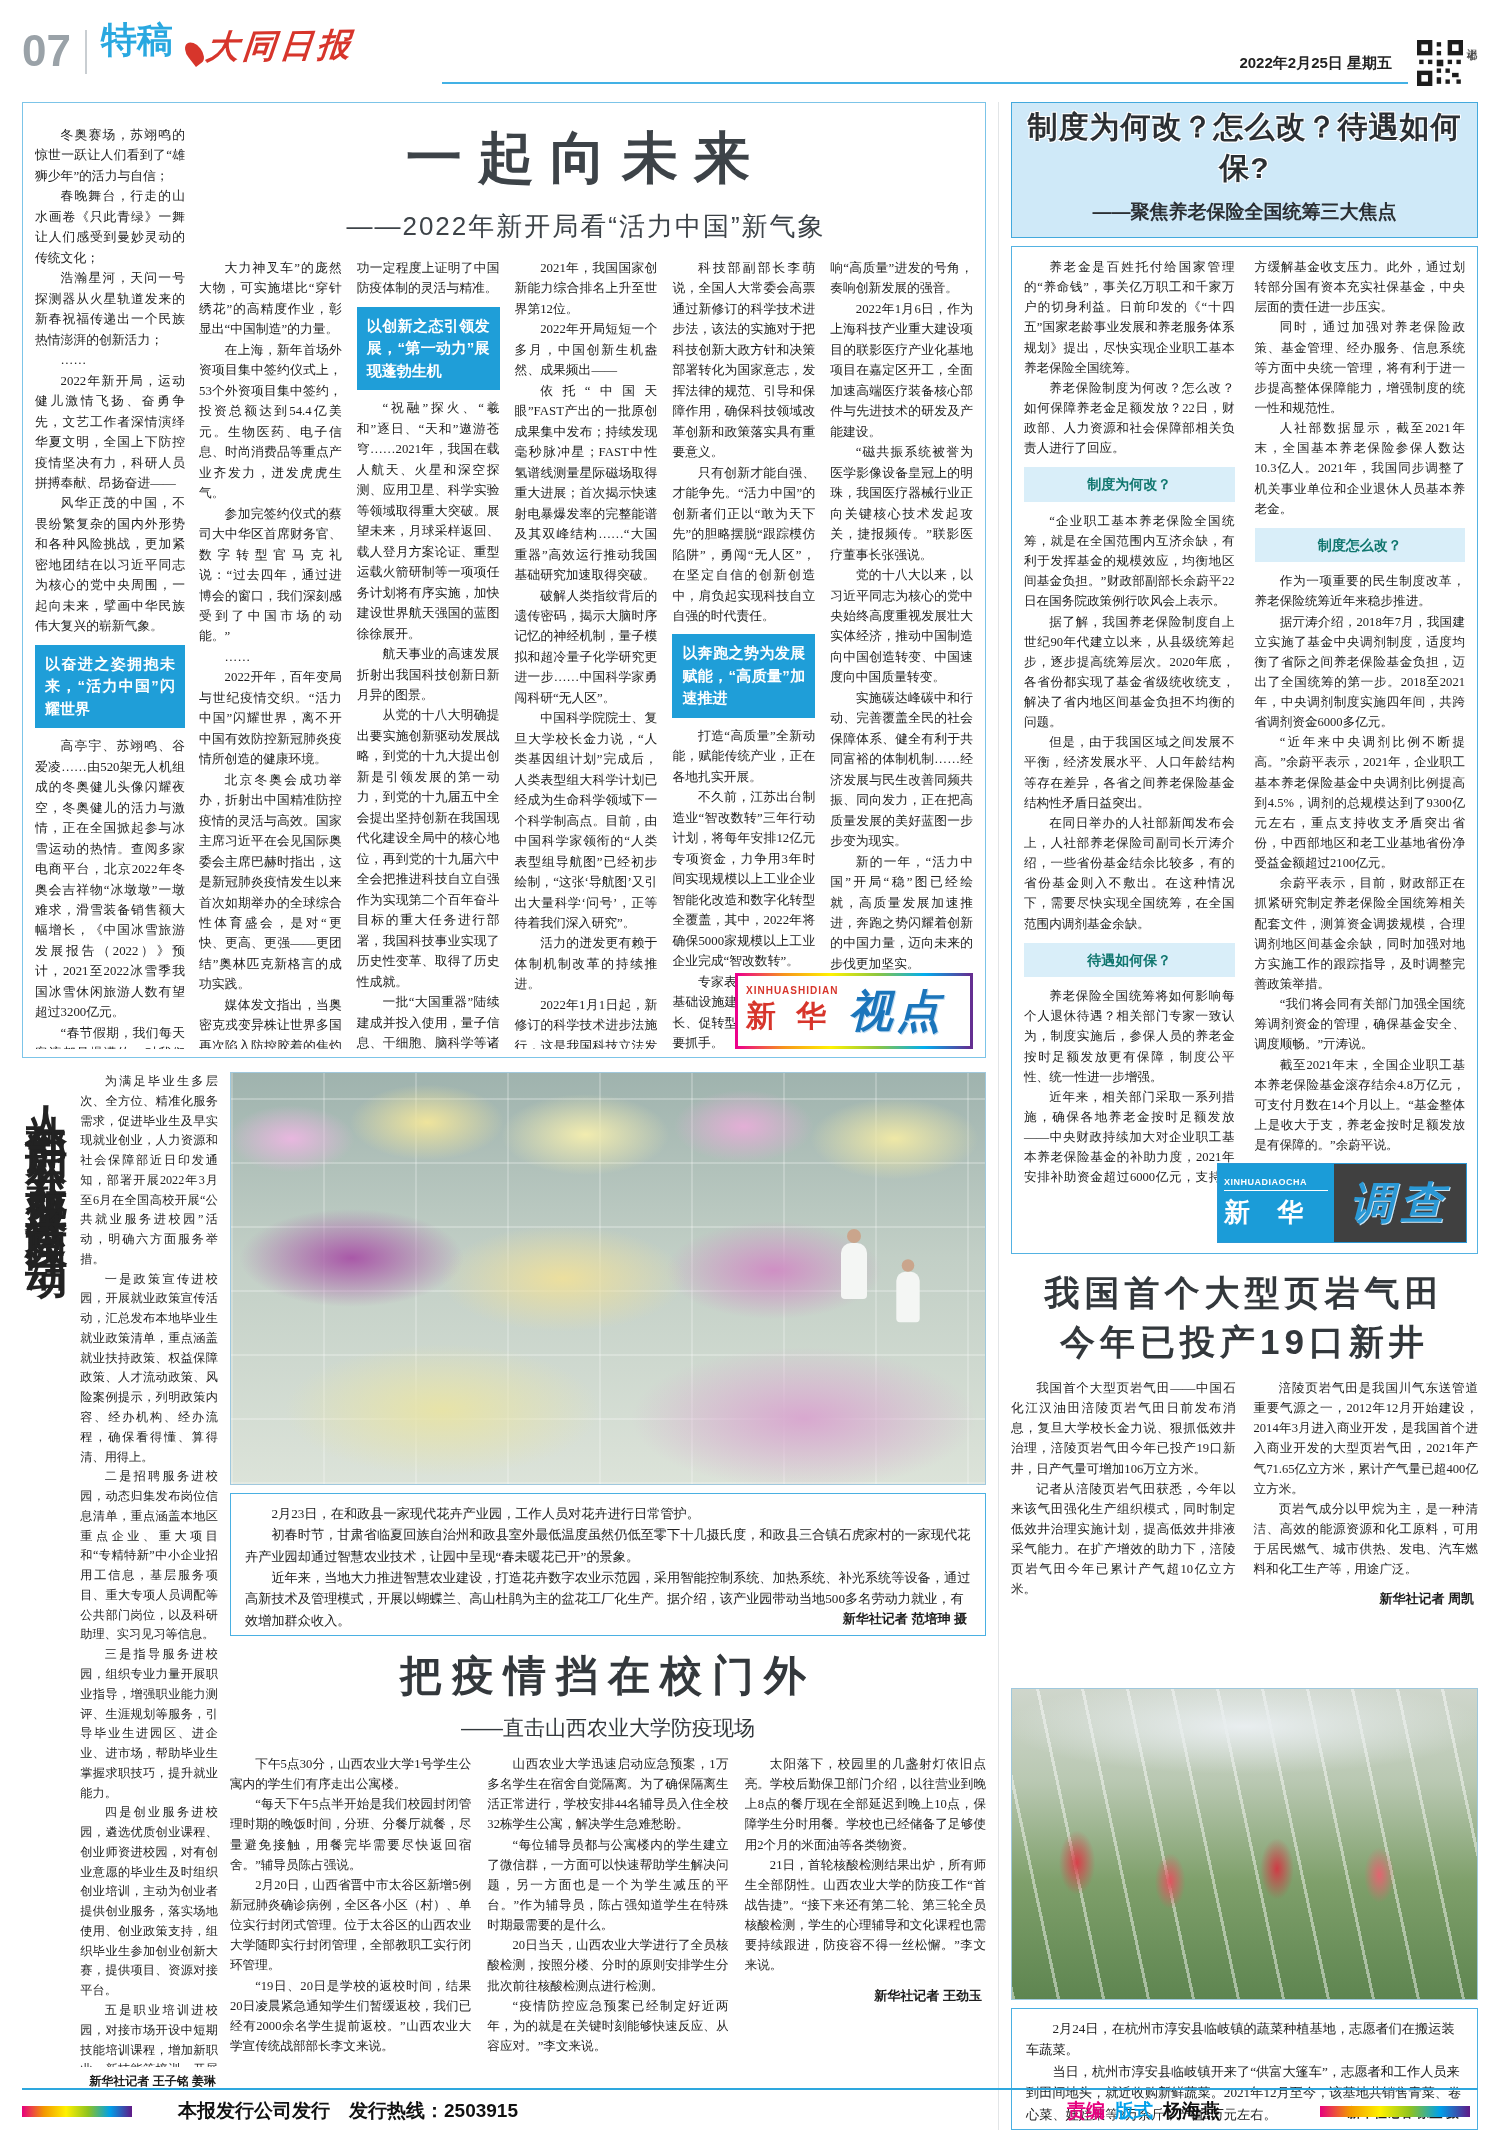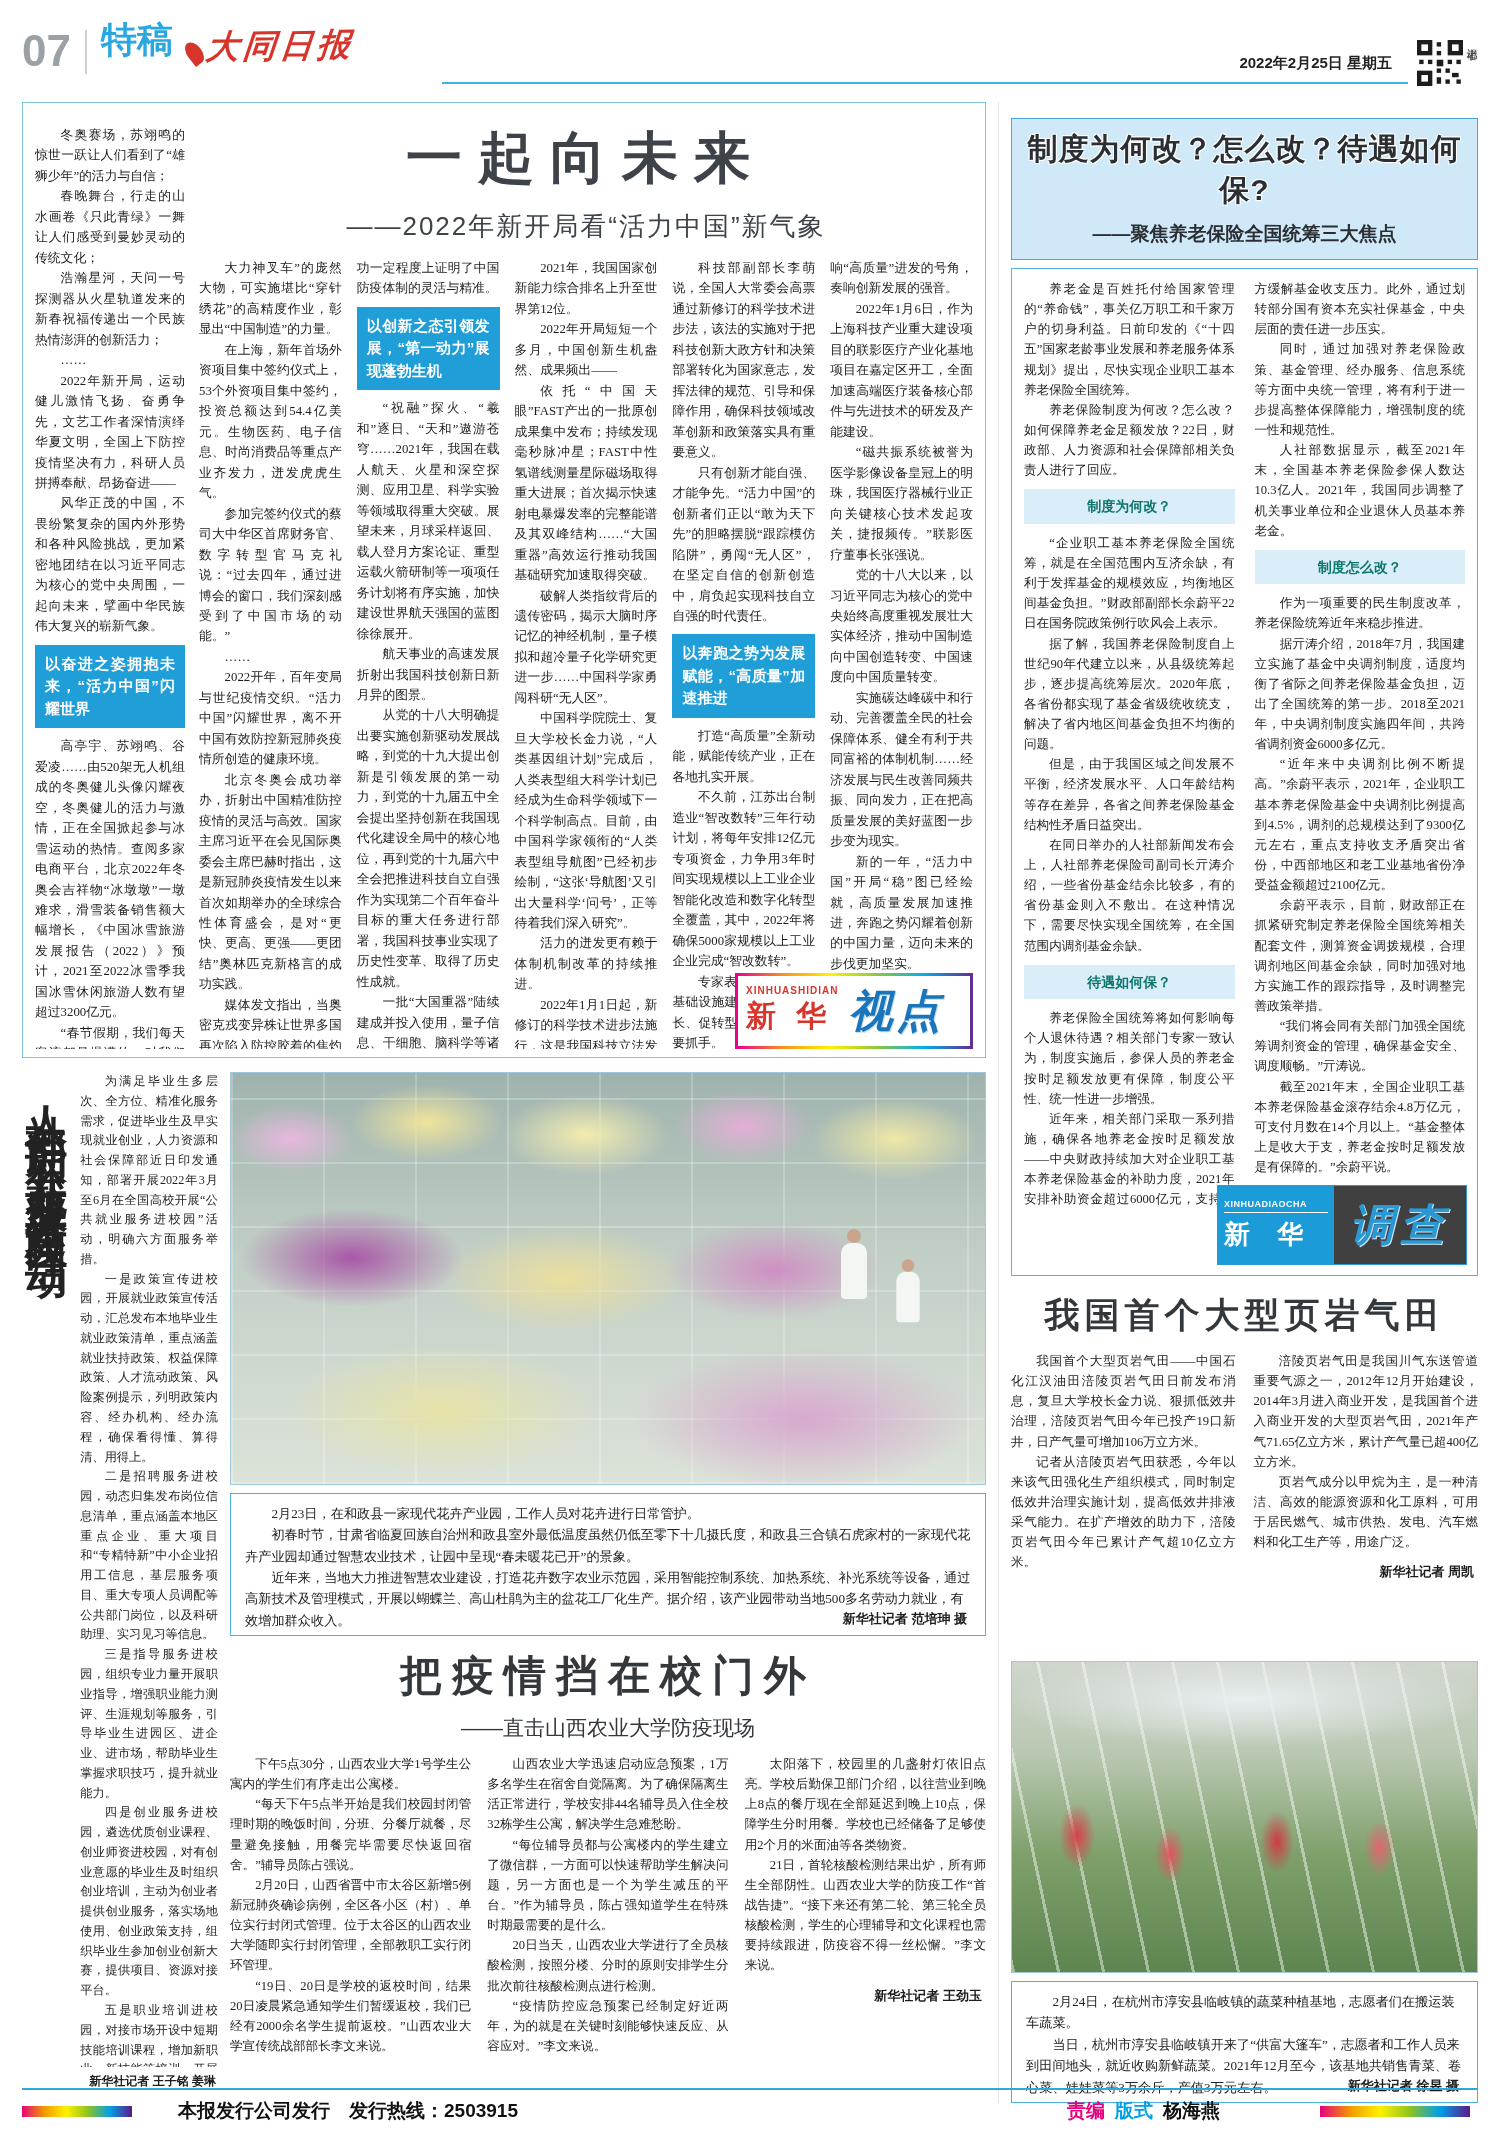--- a/index.html
+++ b/index.html
@@ -90,21 +90,21 @@
   .caption-box .para{ font-size:13.2px; line-height:1.62; color:#222; }
   .caption-box .byline{ margin-top:-21px; }
 
   
   .epidemic{ margin-top:12px; }
   .ep-title{ font-family:"Liberation Sans",sans-serif; font-size:42px; color:#33383c; text-align:center; letter-spacing:10px; font-weight:600;}
   .ep-sub{ font-family:"Liberation Sans",sans-serif; font-size:21px; color:#33383c; text-align:center; margin:10px 0 12px;}
   .ep-flow{ column-count:3; column-gap:16px; font-size:12.6px; line-height:1.6; text-align:justify; height:336px; overflow:hidden;}
 
   
-  .sb-headbox{ background:#cfe9f8; border:1px solid #43a9dd; padding:10px 8px 12px; text-align:center;margin-top:16px; }
+  .sb-headbox{ background:#cfe9f8; border:1px solid #43a9dd; padding:4px 8px 12px; text-align:center; }
   .sb-title{ font-family:"Liberation Sans",sans-serif; font-size:30px; font-weight:700; color:#2b2f33; letter-spacing:1px;
              text-shadow:1px 1px 0 #fff, -1px -1px 0 #fff, 1px -1px 0 #fff, -1px 1px 0 #fff;}
   .sb-sub{ font-family:"Liberation Sans",sans-serif; font-size:19px; font-weight:700; color:#2b2f33; margin-top:10px;}
   .sb-body{ border:1px solid #54b2e2; margin-top:8px; padding:10px 12px; position:relative; height:1008px; overflow:hidden;}
   .sb-flow{ column-count:2; column-gap:20px; font-size:12.6px; line-height:1.6; text-align:justify; height:100%; }
   .pill{ background:#d9eef9; color:#0f766e; font-family:"Liberation Sans",sans-serif; font-weight:700; font-size:14px;
          text-align:center; padding:6px 0; margin:9px 0; break-inside:avoid; text-indent:0;}
 
   .shale{ margin-top:14px; }
   .shale-title{ font-family:"Liberation Sans",sans-serif; font-size:35px; color:#33383c; text-align:center; letter-spacing:5px; line-height:1.4; font-weight:600;}
@@ -326,20 +326,21 @@
             <div class="en">XINHUADIAOCHA</div>
             <div class="zh">新 华</div>
           </div>
           <div class="word">调查</div>
         </div>
       </div>
 
       <div class="shale">
         <div class="shale-title">
           <div>我国首个大型页岩气田</div>
+          <div>今年已投产19口新井</div>
         </div>
         <div class="shale-flow">
             <p class="para">我国首个大型页岩气田——中国石化江汉油田涪陵页岩气田日前发布消息，复旦大学校长金力说、狠抓低效井治理，涪陵页岩气田今年已投产19口新井，日产气量可增加106万立方米。</p>
             <p class="para">记者从涪陵页岩气田获悉，今年以来该气田强化生产组织模式，同时制定低效井治理实施计划，提高低效井排液采气能力。在扩产增效的助力下，涪陵页岩气田今年已累计产气超10亿立方米。</p>
             <p class="para">涪陵页岩气田是我国川气东送管道重要气源之一，2012年12月开始建设，2014年3月进入商业开发，是我国首个进入商业开发的大型页岩气田，2021年产气71.65亿立方米，累计产气量已超400亿立方米。</p>
             <p class="para">页岩气成分以甲烷为主，是一种清洁、高效的能源资源和化工原料，可用于居民燃气、城市供热、发电、汽车燃料和化工生产等，用途广泛。</p>
             <div class="byline">新华社记者 周凯</div>
           </div>
       </div>
 

